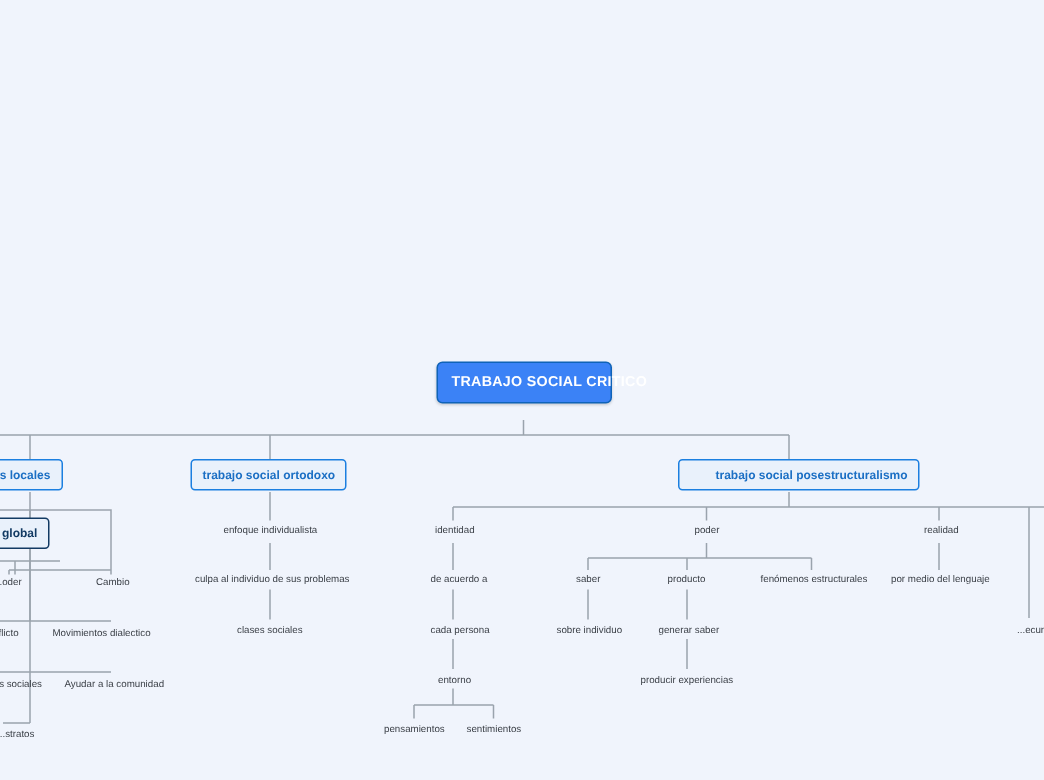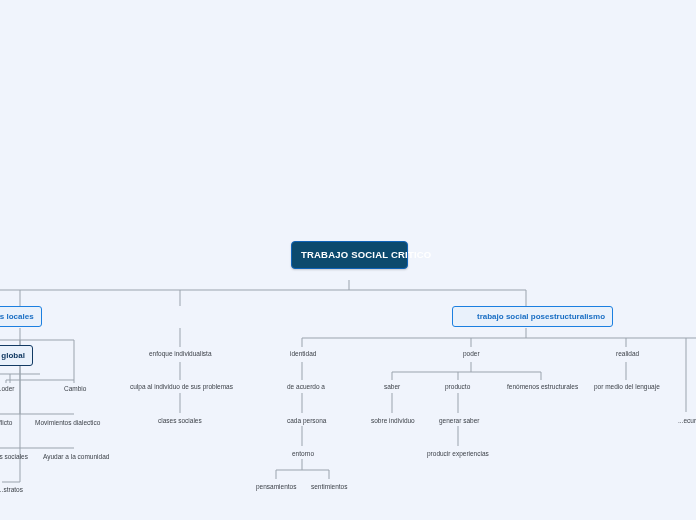--- a/index.html
+++ b/index.html
@@ -29,21 +29,21 @@
     height: 520px;
     pointer-events: none;
   }
   .node {
     position: absolute;
     box-sizing: border-box;
     white-space: nowrap;
   }
   
   .node.root {
-    background: #0c4a6e;
+    background: #3b82f6;
     border: 1px solid #0f63b8;
     border-radius: 4px;
     color: #ffffff;
     font-weight: bold;
     font-size: 9.5px;
     line-height: 12px;
     padding: 7px 9px;
     letter-spacing: 0.2px;
     box-shadow: 0 1px 2px rgba(0,0,0,0.18);
   }
@@ -159,20 +159,23 @@
   <div class="node plain" style="left:-8px; top:451px;">
     <span>...s sociales</span>
   </div>
   <div class="node plain" style="left:41px; top:451px;">
     <span>Ayudar a la comunidad</span>
   </div>
   <div class="node plain" style="left:-4px; top:484px;">
     <span>...stratos</span>
   </div>
 
+  <div class="node lvl1" style="left:127px; top:306px;">
+    <span>trabajo social ortodoxo</span>
+  </div>
   <div class="node plain" style="left:147px; top:348px;">
     <span>enfoque individualista</span>
   </div>
   <div class="node plain" style="left:128px; top:381px;">
     <span>culpa al individuo de sus problemas</span>
   </div>
   <div class="node plain" style="left:156px; top:415px;">
     <span>clases sociales</span>
   </div>
 

